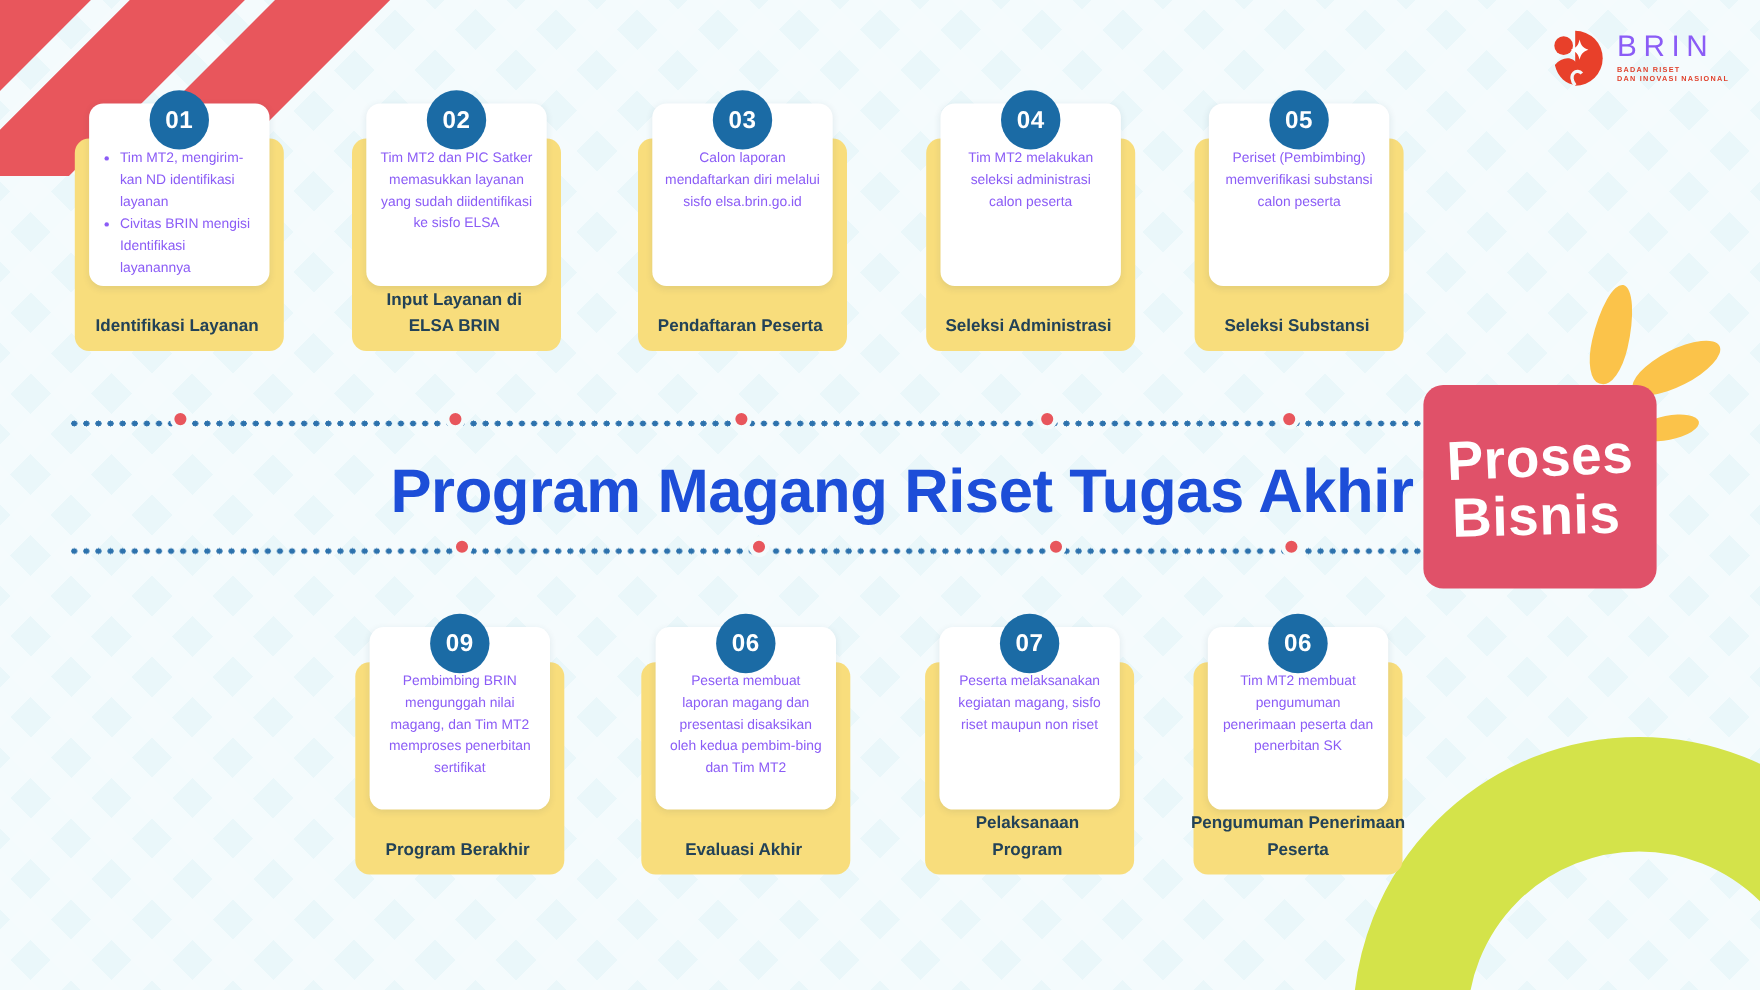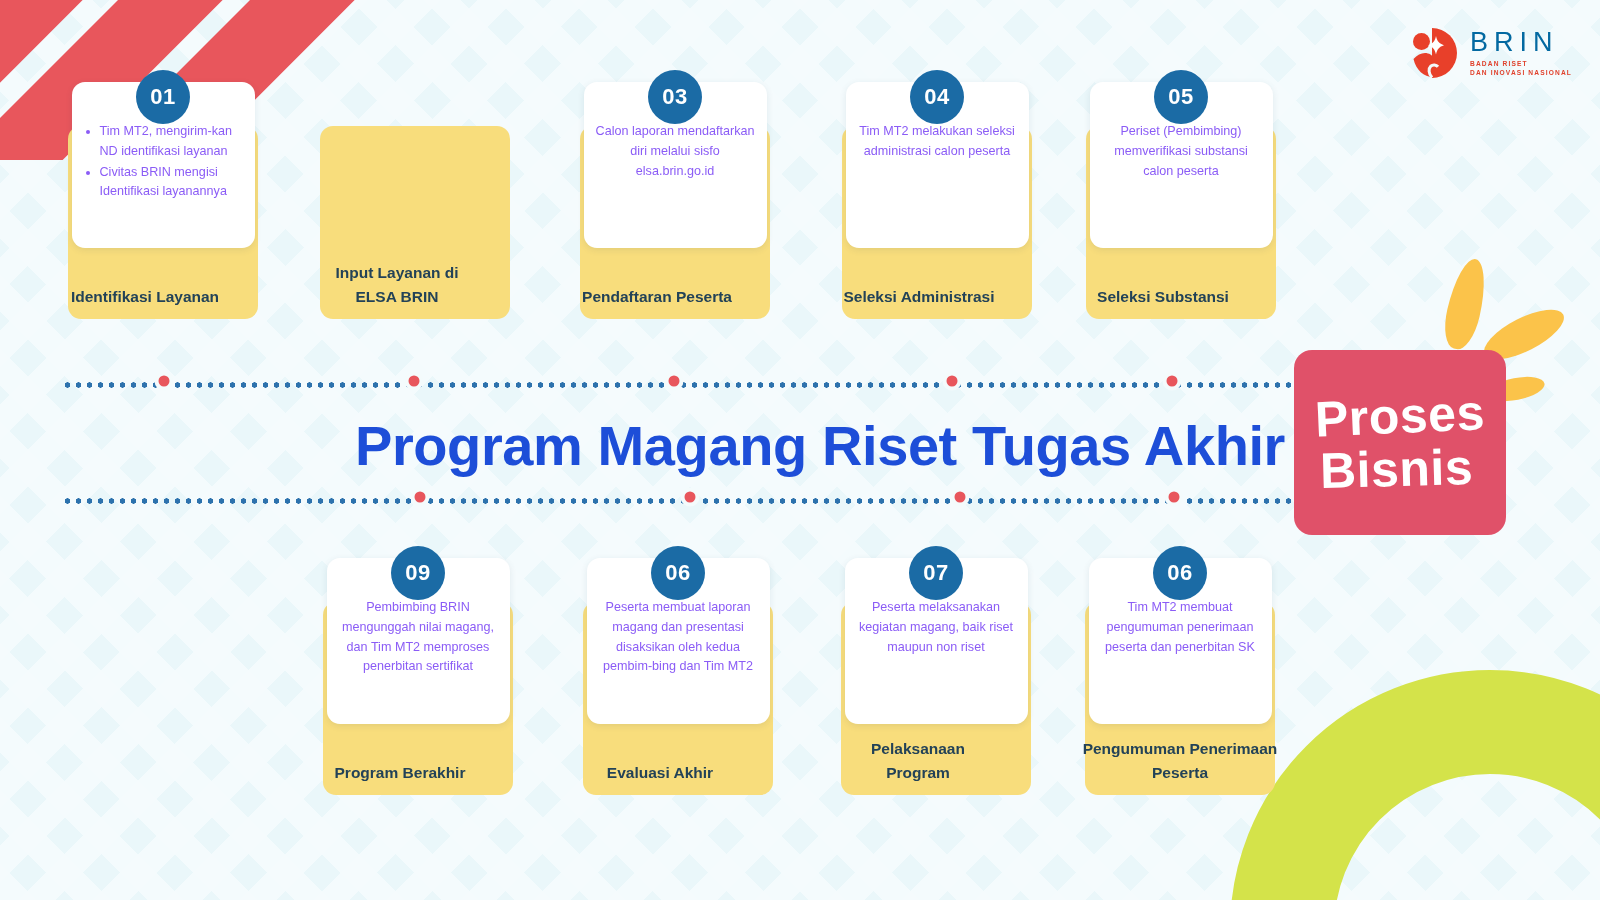--- a/index.html
+++ b/index.html
@@ -75,21 +75,21 @@
     right: 28px; top: 26px;
     display: flex;
     align-items: center;
     gap: 11px;
   }
   #brin-logo .mark { width: 54px; height: 54px; flex: 0 0 auto; }
   #brin-logo .wordmark { display: flex; flex-direction: column; line-height: 1; }
   #brin-logo .wordmark .big {
     font-size: 27px;
     letter-spacing: 6px;
-    color: #0369a1;
+    color: #8b5cf6;
     font-weight: 400;
   }
   #brin-logo .wordmark .small {
     font-size: 6.6px;
     letter-spacing: 1.15px;
     color: #e0412c;
     font-weight: 700;
     margin-top: 5px;
   }
   #brin-logo .wordmark .small + .small { margin-top: 2px; }
@@ -189,22 +189,22 @@
   }
   .step .plate {
     position: absolute;
     left: 0;
     width: 190px;
     background: #f8dd7c;
     border-radius: 13px;
   }
   .step .bubble {
     position: relative;
-    width: 183px;
-    margin: 0 auto;
+    width: 164px;
+    margin: 12px auto;
     background: #ffffff;
     border-radius: 13px;
     box-shadow: 0 2px 7px rgba(40,70,90,.10);
     padding: 40px 11px 14px;
     z-index: 3;
   }
   .step .badge {
     position: absolute;
     left: 50%;
     transform: translateX(-50%);
@@ -228,21 +228,21 @@
     text-align: center;
   }
   .step .desc ul {
     text-align: left;
     padding-left: 17px;
     margin: 0;
   }
   .step .desc ul li { margin-bottom: 1px; }
   .step .caption {
     position: absolute;
-    left: 0;
+    left: 16px;
     width: 154px;
     text-align: center;
     font-size: 15.5px;
     font-weight: 700;
     line-height: 1.55;
     color: #234257;
     z-index: 3;
   }
 
   
@@ -320,20 +320,24 @@
           <li>Tim MT2, mengirim-kan ND identifikasi layanan</li>
           <li>Civitas BRIN mengisi Identifikasi layanannya</li>
         </ul>
       </div>
     </div>
     <div class="caption" style="bottom:10px;">Identifikasi Layanan</div>
   </div>
 
   <div class="step top" style="left:320px; top:82px; height:237px;">
     <div class="plate" style="height:193px;"></div>
+    <div class="bubble" style="height:166px;">
+      <div class="badge">02</div>
+      <div class="desc">Tim MT2 dan PIC Satker memasukkan layanan yang sudah diidentifikasi ke sisfo ELSA</div>
+    </div>
     <div class="caption" style="bottom:10px;">Input Layanan di ELSA BRIN</div>
   </div>
 
   <div class="step top" style="left:580px; top:82px; height:237px;">
     <div class="plate" style="height:193px;"></div>
     <div class="bubble" style="height:166px;">
       <div class="badge">03</div>
       <div class="desc">Calon laporan mendaftarkan diri melalui sisfo elsa.brin.go.id</div>
     </div>
     <div class="caption" style="bottom:10px;margin-top:28px;">Pendaftaran Peserta</div>
@@ -372,21 +376,21 @@
       <div class="badge">06</div>
       <div class="desc">Peserta membuat laporan magang dan presentasi disaksikan oleh kedua pembim-bing dan Tim MT2</div>
     </div>
     <div class="caption" style="bottom:10px;">Evaluasi Akhir</div>
   </div>
 
   <div class="step bottom" style="left:841px; top:558px; height:237px;">
     <div class="plate" style="height:193px;"></div>
     <div class="bubble" style="height:166px;">
       <div class="badge">07</div>
-      <div class="desc">Peserta melaksanakan kegiatan magang, baik riset maupun non riset</div>
+      <div class="desc">Peserta melaksanakan kegiatan magang, sisfo riset maupun non riset</div>
     </div>
     <div class="caption" style="bottom:10px;">Pelaksanaan Program</div>
   </div>
 
   <div class="step bottom" style="left:1085px; top:558px; height:237px;">
     <div class="plate" style="height:193px;"></div>
     <div class="bubble" style="height:166px;">
       <div class="badge">06</div>
       <div class="desc">Tim MT2 membuat pengumuman penerimaan peserta dan penerbitan SK</div>
     </div>

